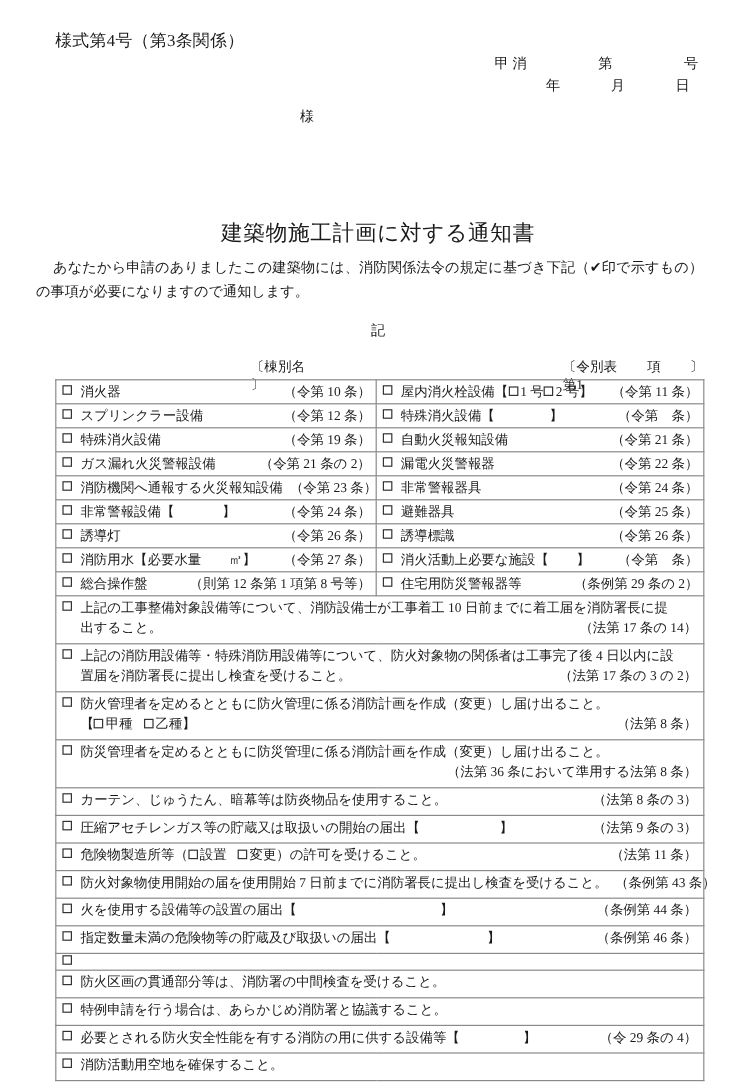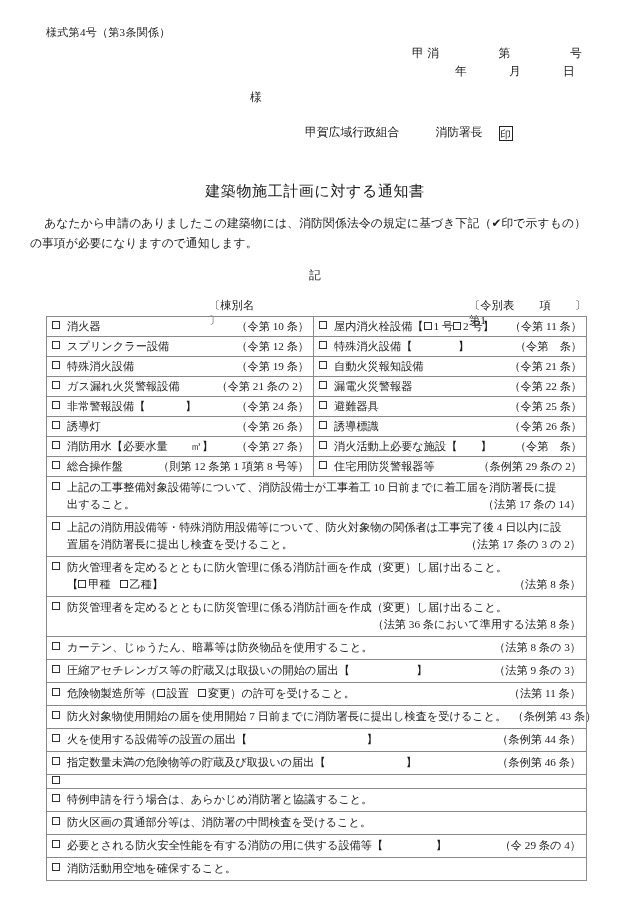--- a/index.html
+++ b/index.html
@@ -22,21 +22,21 @@
     height: 903px;
     padding: 0;
     box-sizing: border-box;
   }
 
   
   .form-no {
     position: absolute;
     left: 46px;
     top: 25px;
-    font-size: 11px;
+    font-size: 14px;
     letter-spacing: 0.3px;
     white-space: nowrap;
   }
   .doc-number-line {
     position: absolute;
     left: 412px;
     top: 46px;
     width: 170px;
     font-size: 11.8px;
     display: flex;
@@ -80,21 +80,21 @@
     font-size: 10.5px;
     box-sizing: border-box;
   }
 
   .doc-title {
     position: absolute;
     left: 0;
     right: 0;
     top: 182px;
     text-align: center;
-    font-size: 15px;
+    font-size: 18px;
     letter-spacing: 0.6px;
   }
   .intro {
     position: absolute;
     left: 30px;
     right: 44px;
     top: 213px;
     font-size: 11.8px;
     line-height: 20px;
     text-align: justify;
@@ -211,25 +211,20 @@
   </div>
 
   <div class="doc-date-line">
     <span>年</span>
     <span>月</span>
     <span>日</span>
   </div>
 
   <div class="addressee">様</div>
 
-  <div class="issuer">
-    <span class="org">甲賀広域行政組合</span>
-    <span class="post">消防署長</span>
-    <span class="seal-box">印</span>
-  </div>
 
   <div class="doc-title">建築物施工計画に対する通知書</div>
 
   <div class="intro"><span class="indent"></span><span>あなたから申請のありましたこの建築物には、消防関係法令の規定に基づき下記（✔印で示すもの）の事項が必要になりますので通知します。</span></div>
 
   <div class="ki">記</div>
 
   <div class="bldg-head">
     <div class="seg-a">
       <span>〔棟別名</span>
@@ -322,20 +317,38 @@
               <span class="lbl">漏電火災警報器</span>
               <span class="spacer"></span>
               <span class="law">（令第 22 条）</span>
             </div>
           </td>
         </tr>
         <tr>
           <td>
             <div class="cellpad">
               <span class="cb"></span>
+              <span class="lbl">消防機関へ通報する火災報知設備</span>
+              <span class="spacer"></span>
+              <span class="law">（令第 23 条）</span>
+            </div>
+          </td>
+          <td>
+            <div class="cellpad">
+              <span class="cb"></span>
+              <span class="lbl">非常警報器具</span>
+              <span class="spacer"></span>
+              <span class="law">（令第 24 条）</span>
+            </div>
+          </td>
+        </tr>
+        <tr>
+          <td>
+            <div class="cellpad">
+              <span class="cb"></span>
               <span class="lbl">非常警報設備【</span>
               <span class="spacer"></span>
               <span class="lbl">】</span>
               <span class="spacer"></span>
               <span class="law">（令第 24 条）</span>
             </div>
           </td>
           <td>
             <div class="cellpad">
               <span class="cb"></span>
@@ -556,33 +569,33 @@
                 <span class="law"></span>
               </div>
             </div>
           </td>
         </tr>
         <tr>
           <td colspan="2">
             <div class="para">
               <div class="row1">
                 <span class="cb"></span>
+                <span class="lbl">防火区画の貫通部分等は、消防署の中間検査を受けること。</span>
+                <span class="spacer"></span>
+                <span class="law"></span>
+              </div>
+            </div>
+          </td>
+        </tr>
+        <tr>
+          <td colspan="2">
+            <div class="para">
+              <div class="row1">
+                <span class="cb"></span>
                 <span class="lbl">特例申請を行う場合は、あらかじめ消防署と協議すること。</span>
-                <span class="spacer"></span>
-                <span class="law"></span>
-              </div>
-            </div>
-          </td>
-        </tr>
-        <tr>
-          <td colspan="2">
-            <div class="para">
-              <div class="row1">
-                <span class="cb"></span>
-                <span class="lbl">防火区画の貫通部分等は、消防署の中間検査を受けること。</span>
                 <span class="spacer"></span>
                 <span class="law"></span>
               </div>
             </div>
           </td>
         </tr>
         <tr>
           <td colspan="2">
             <div class="para">
               <div class="row1">

